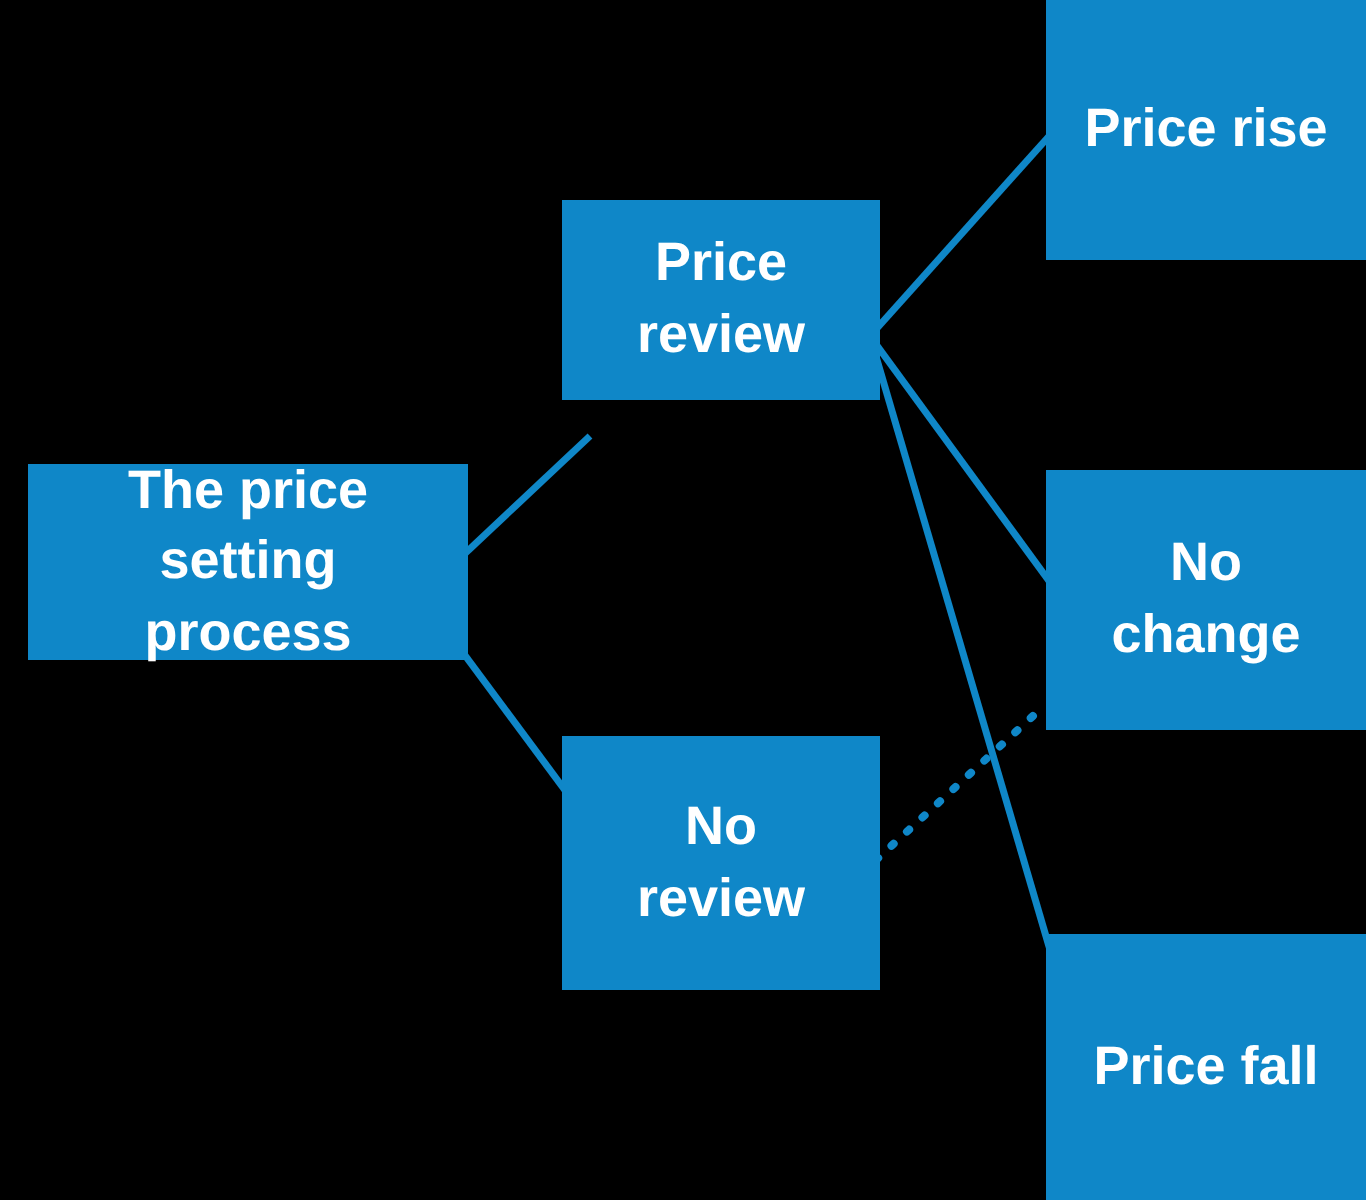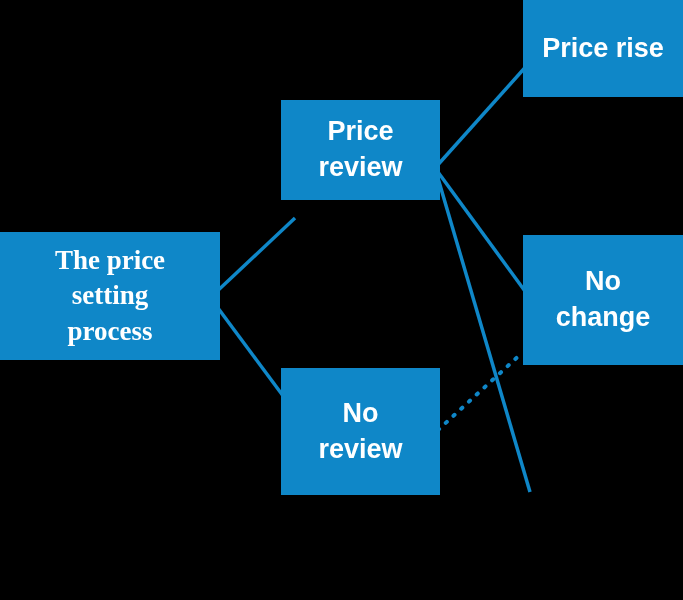--- a/index.html
+++ b/index.html
@@ -40,24 +40,24 @@
     align-items: center;
     justify-content: center;
     text-align: center;
     font-weight: 700;
     font-size: 27px;
     line-height: 1.32;
     white-space: pre-line;
     box-sizing: border-box;
     padding: 8px;
   }
-  .node-root        { left: 0;   top: 232px; width: 220px; height: 128px; font-family: Liberation Serif, serif; }
+  .node-root        { left: 14px;   top: 232px; width: 220px; height: 98px; }
   .node-price-review{ left: 281px; top: 100px; width: 159px; height: 100px; }
   .node-no-review   { left: 281px; top: 368px; width: 159px; height: 127px; }
-  .node-price-rise  { left: 523px; top: 0;    width: 160px; height: 97px; }
+  .node-price-rise  { left: 523px; top: 0;    width: 160px; height: 130px; }
   .node-no-change   { left: 523px; top: 235px; width: 160px; height: 130px; }
   .node-price-fall  { left: 523px; top: 467px; width: 160px; height: 133px; }
 </style>
 </head>
 <body>
 
 <div class="canvas">
 
   <svg class="edges" width="683" height="600" viewBox="0 0 683 600">
     <line class="edge" x1="212" y1="296" x2="295" y2="218"></line>
@@ -76,14 +76,15 @@
 review</div>
 
   <div class="node node-no-review">No
 review</div>
 
   <div class="node node-price-rise">Price rise</div>
 
   <div class="node node-no-change">No
 change</div>
 
+  <div class="node node-price-fall">Price fall</div>
 
 </div>
 
 </body></html>

